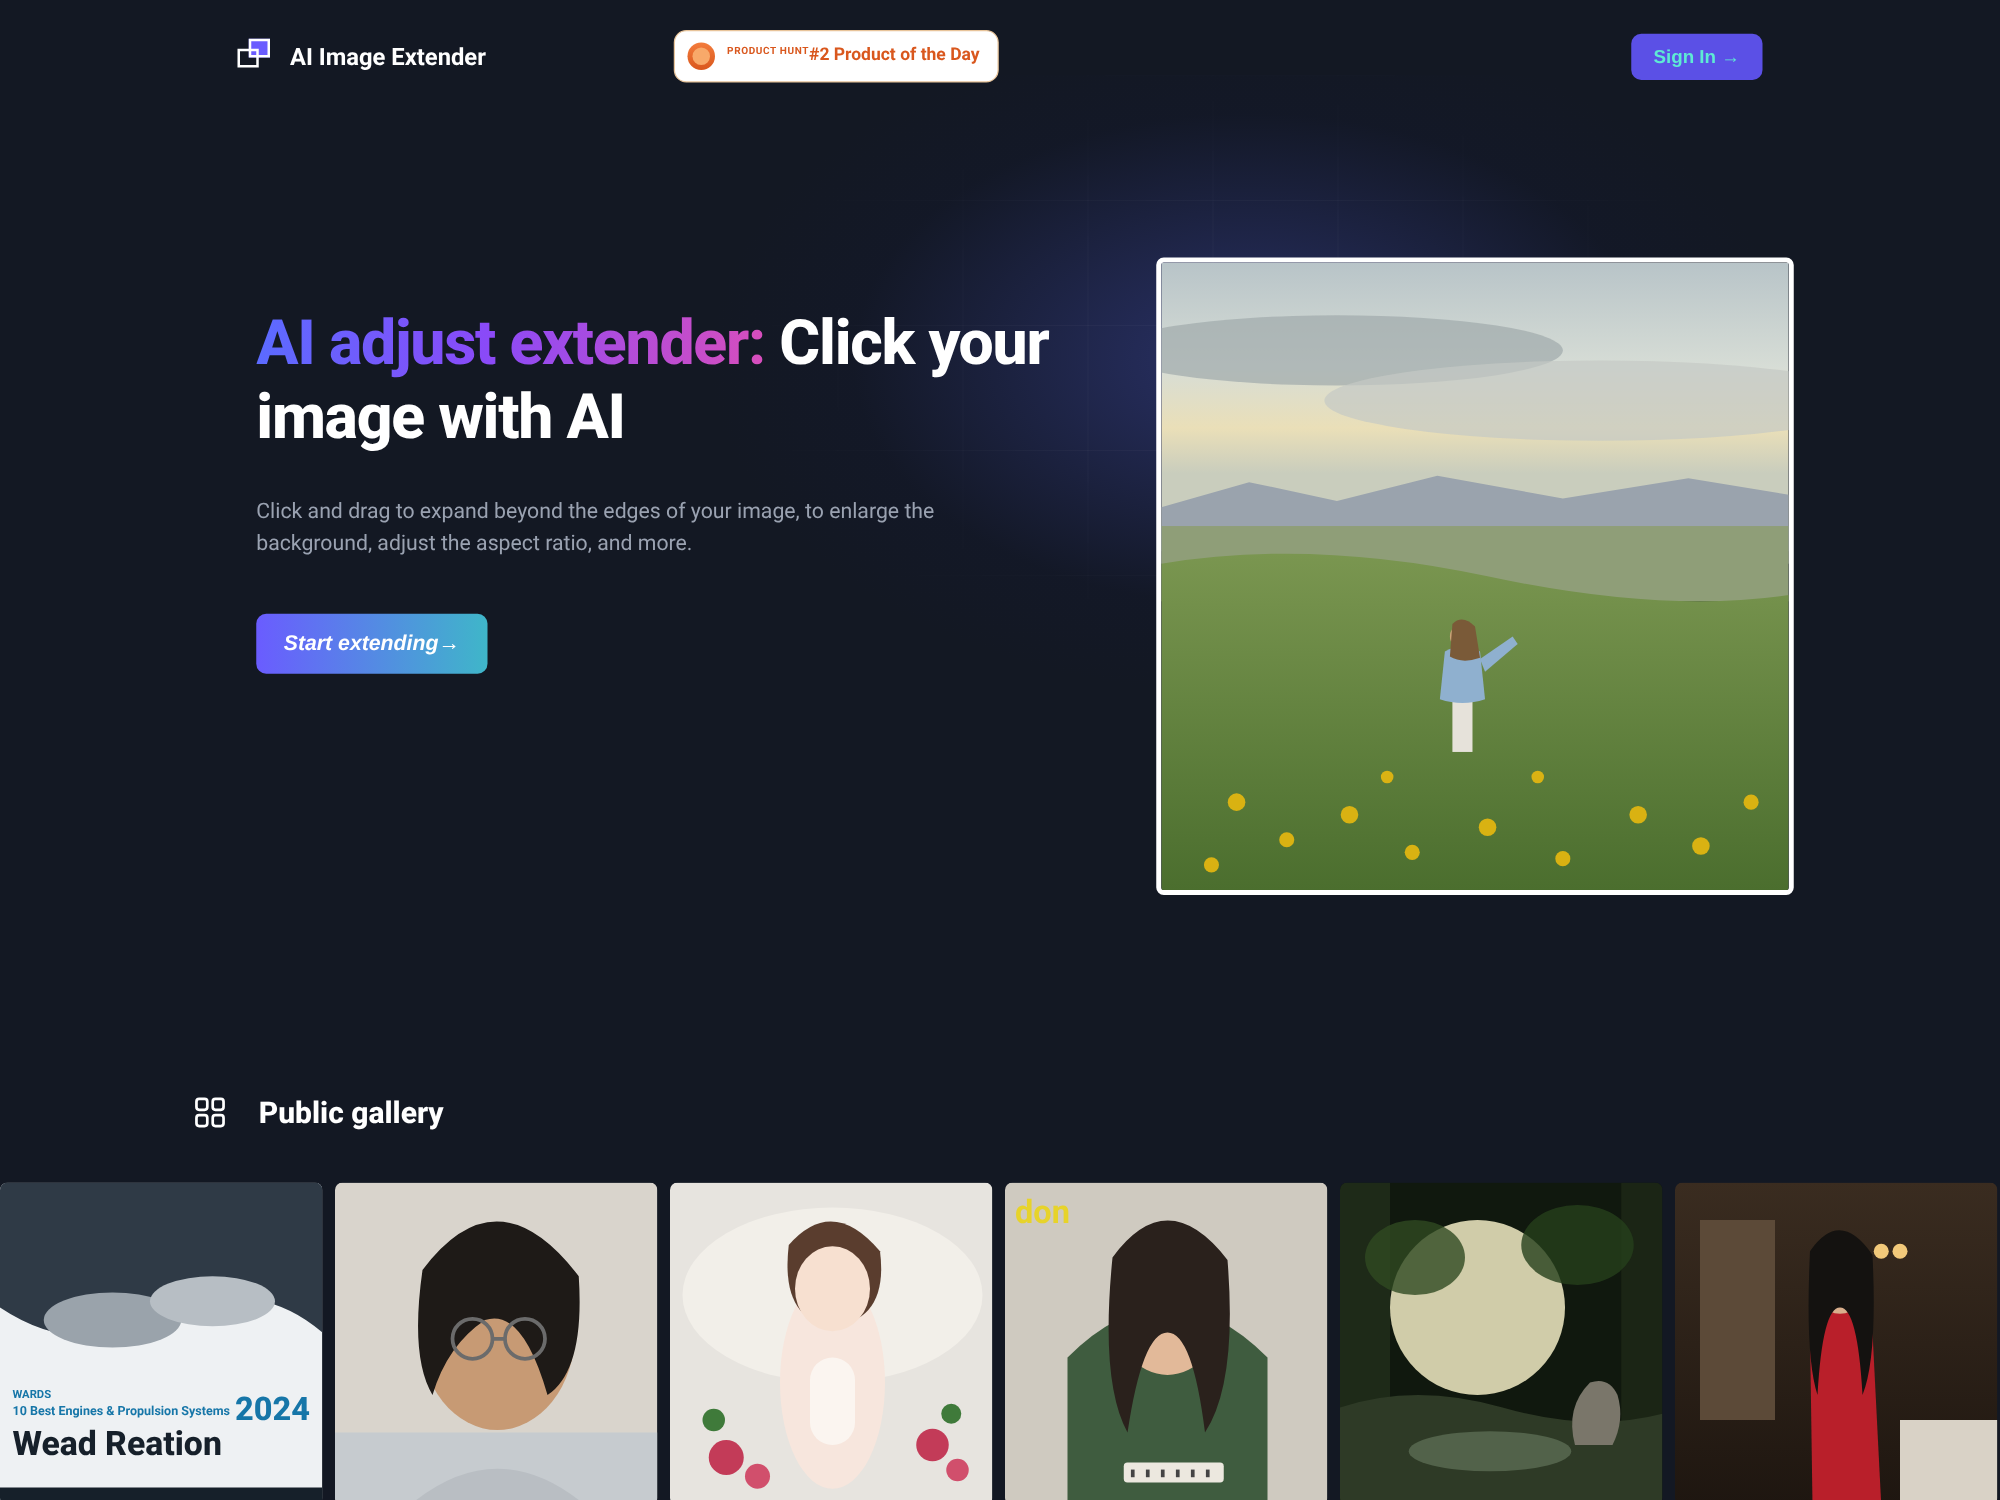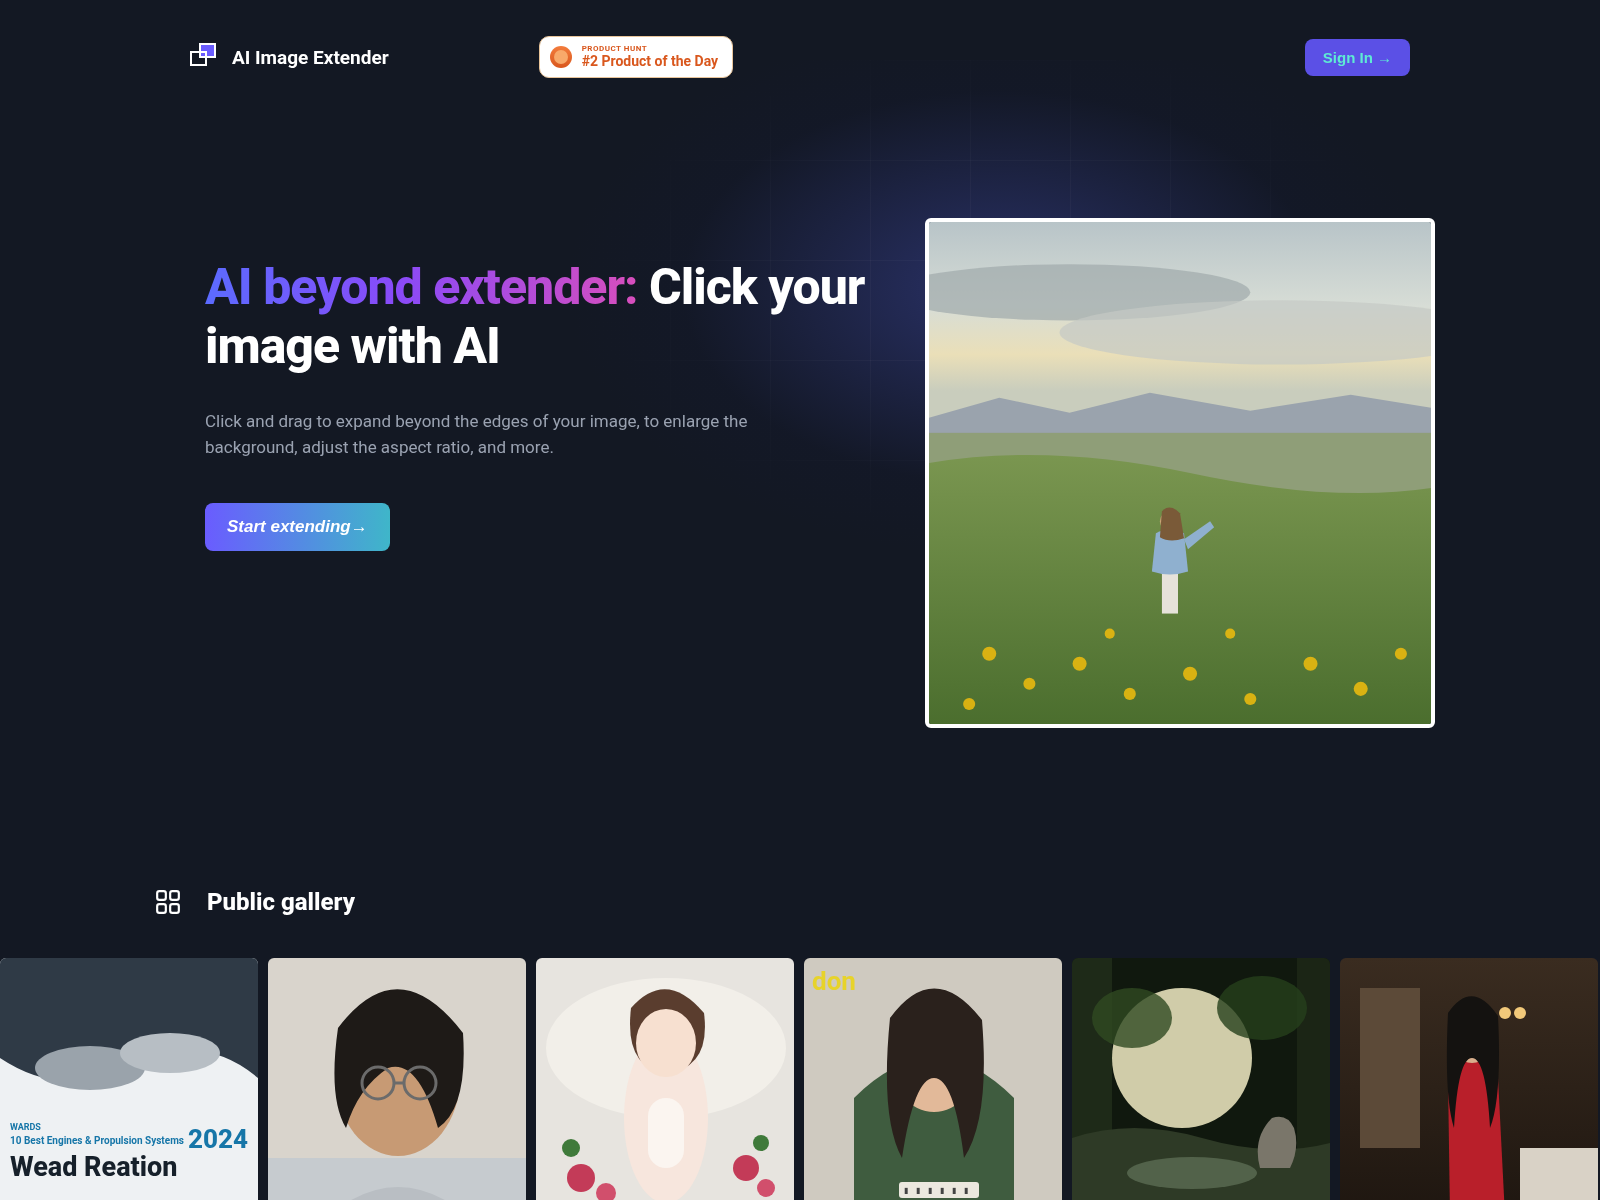--- a/index.html
+++ b/index.html
@@ -30,38 +30,38 @@
     mask-image: radial-gradient(ellipse 55% 55% at 60% 35%, #000 30%, transparent 75%);
     -webkit-mask-image: radial-gradient(ellipse 55% 55% at 60% 35%, #000 30%, transparent 75%);
     pointer-events: none;
     z-index: 0;
   }
   .header {
     position: relative;
     z-index: 2;
     display: flex;
     align-items: center;
-    padding: 36px 40px 0 190px;
+    padding: 24px 40px 0 190px;
   }
   .logo-wrap { display: flex; align-items: center; gap: 14px; }
   .logo-icon { width: 28px; height: 28px; position: relative; }
   .logo-icon .sq { position: absolute; border: 2px solid #fff; width: 17px; height: 15px; }
   .logo-icon .sq1 { left: 0; top: 8px; background: transparent; }
   .logo-icon .sq2 { left: 9px; top: 0; background: #6a5cff; }
   .app-title { font-size: 19px; font-weight: 700; }
   .ph-badge {
     margin-left: 150px;
     display: flex; align-items: center; gap: 10px;
     background: #fff; border: 1px solid #e8c49a;
     border-radius: 10px; padding: 7px 14px 7px 10px;
     height: 42px;
   }
   .ph-medal { width: 22px; height: 22px; border-radius: 50%; background: linear-gradient(#f37c3c,#d9571d); position: relative; }
   .ph-medal::after { content:""; position:absolute; inset:4px; border-radius:50%; background:#f8a96a; }
-  .ph-text { display:flex; flex-direction:column; line-height:1.1; }
+  .ph-text { display:flex; flex-direction:row; line-height:1.1; }
   .ph-line1 { font-size: 8px; letter-spacing: 0.5px; color: #d9571d; font-weight:700; }
   .ph-line2 { font-size: 14px; color: #d9571d; font-weight:700; }
   .signin {
     margin-left: auto; margin-right: 150px;
     background: #5b50e6; color:#5eead4;
     border: none; border-radius: 8px;
     padding: 10px 18px; font-size: 15px; font-weight: 600;
     cursor: pointer;
   }
   .hero {
@@ -120,21 +120,21 @@
       <span class="ph-line1">PRODUCT HUNT</span>
       <span class="ph-line2">#2 Product of the Day</span>
     </div>
   </div>
   <button class="signin">Sign In →</button>
 </div>
 
 <div class="hero">
   <div class="hero-left">
     <h1 class="headline">
-      <span class="grad">AI beyond extender:</span><span> Click your image with AI</span>
+      <span class="grad">AI adjust extender:</span><span> Click your image with AI</span>
     </h1>
     <p class="sub">Click and drag to expand beyond the edges of your image, to enlarge the background, adjust the aspect ratio, and more.</p>
     <button class="cta">Start extending→</button>
   </div>
   <div class="hero-img" aria-label="person walking on green hillside with yellow flowers, mountains in distance">
     <svg viewBox="0 0 500 500" preserveAspectRatio="xMidYMid slice">
       <defs>
         <linearGradient id="sky" x1="0" y1="0" x2="0" y2="1">
           <stop offset="0" stop-color="#b8c4c8"></stop>
             <stop offset="0.35" stop-color="#d7ddd6"></stop>

